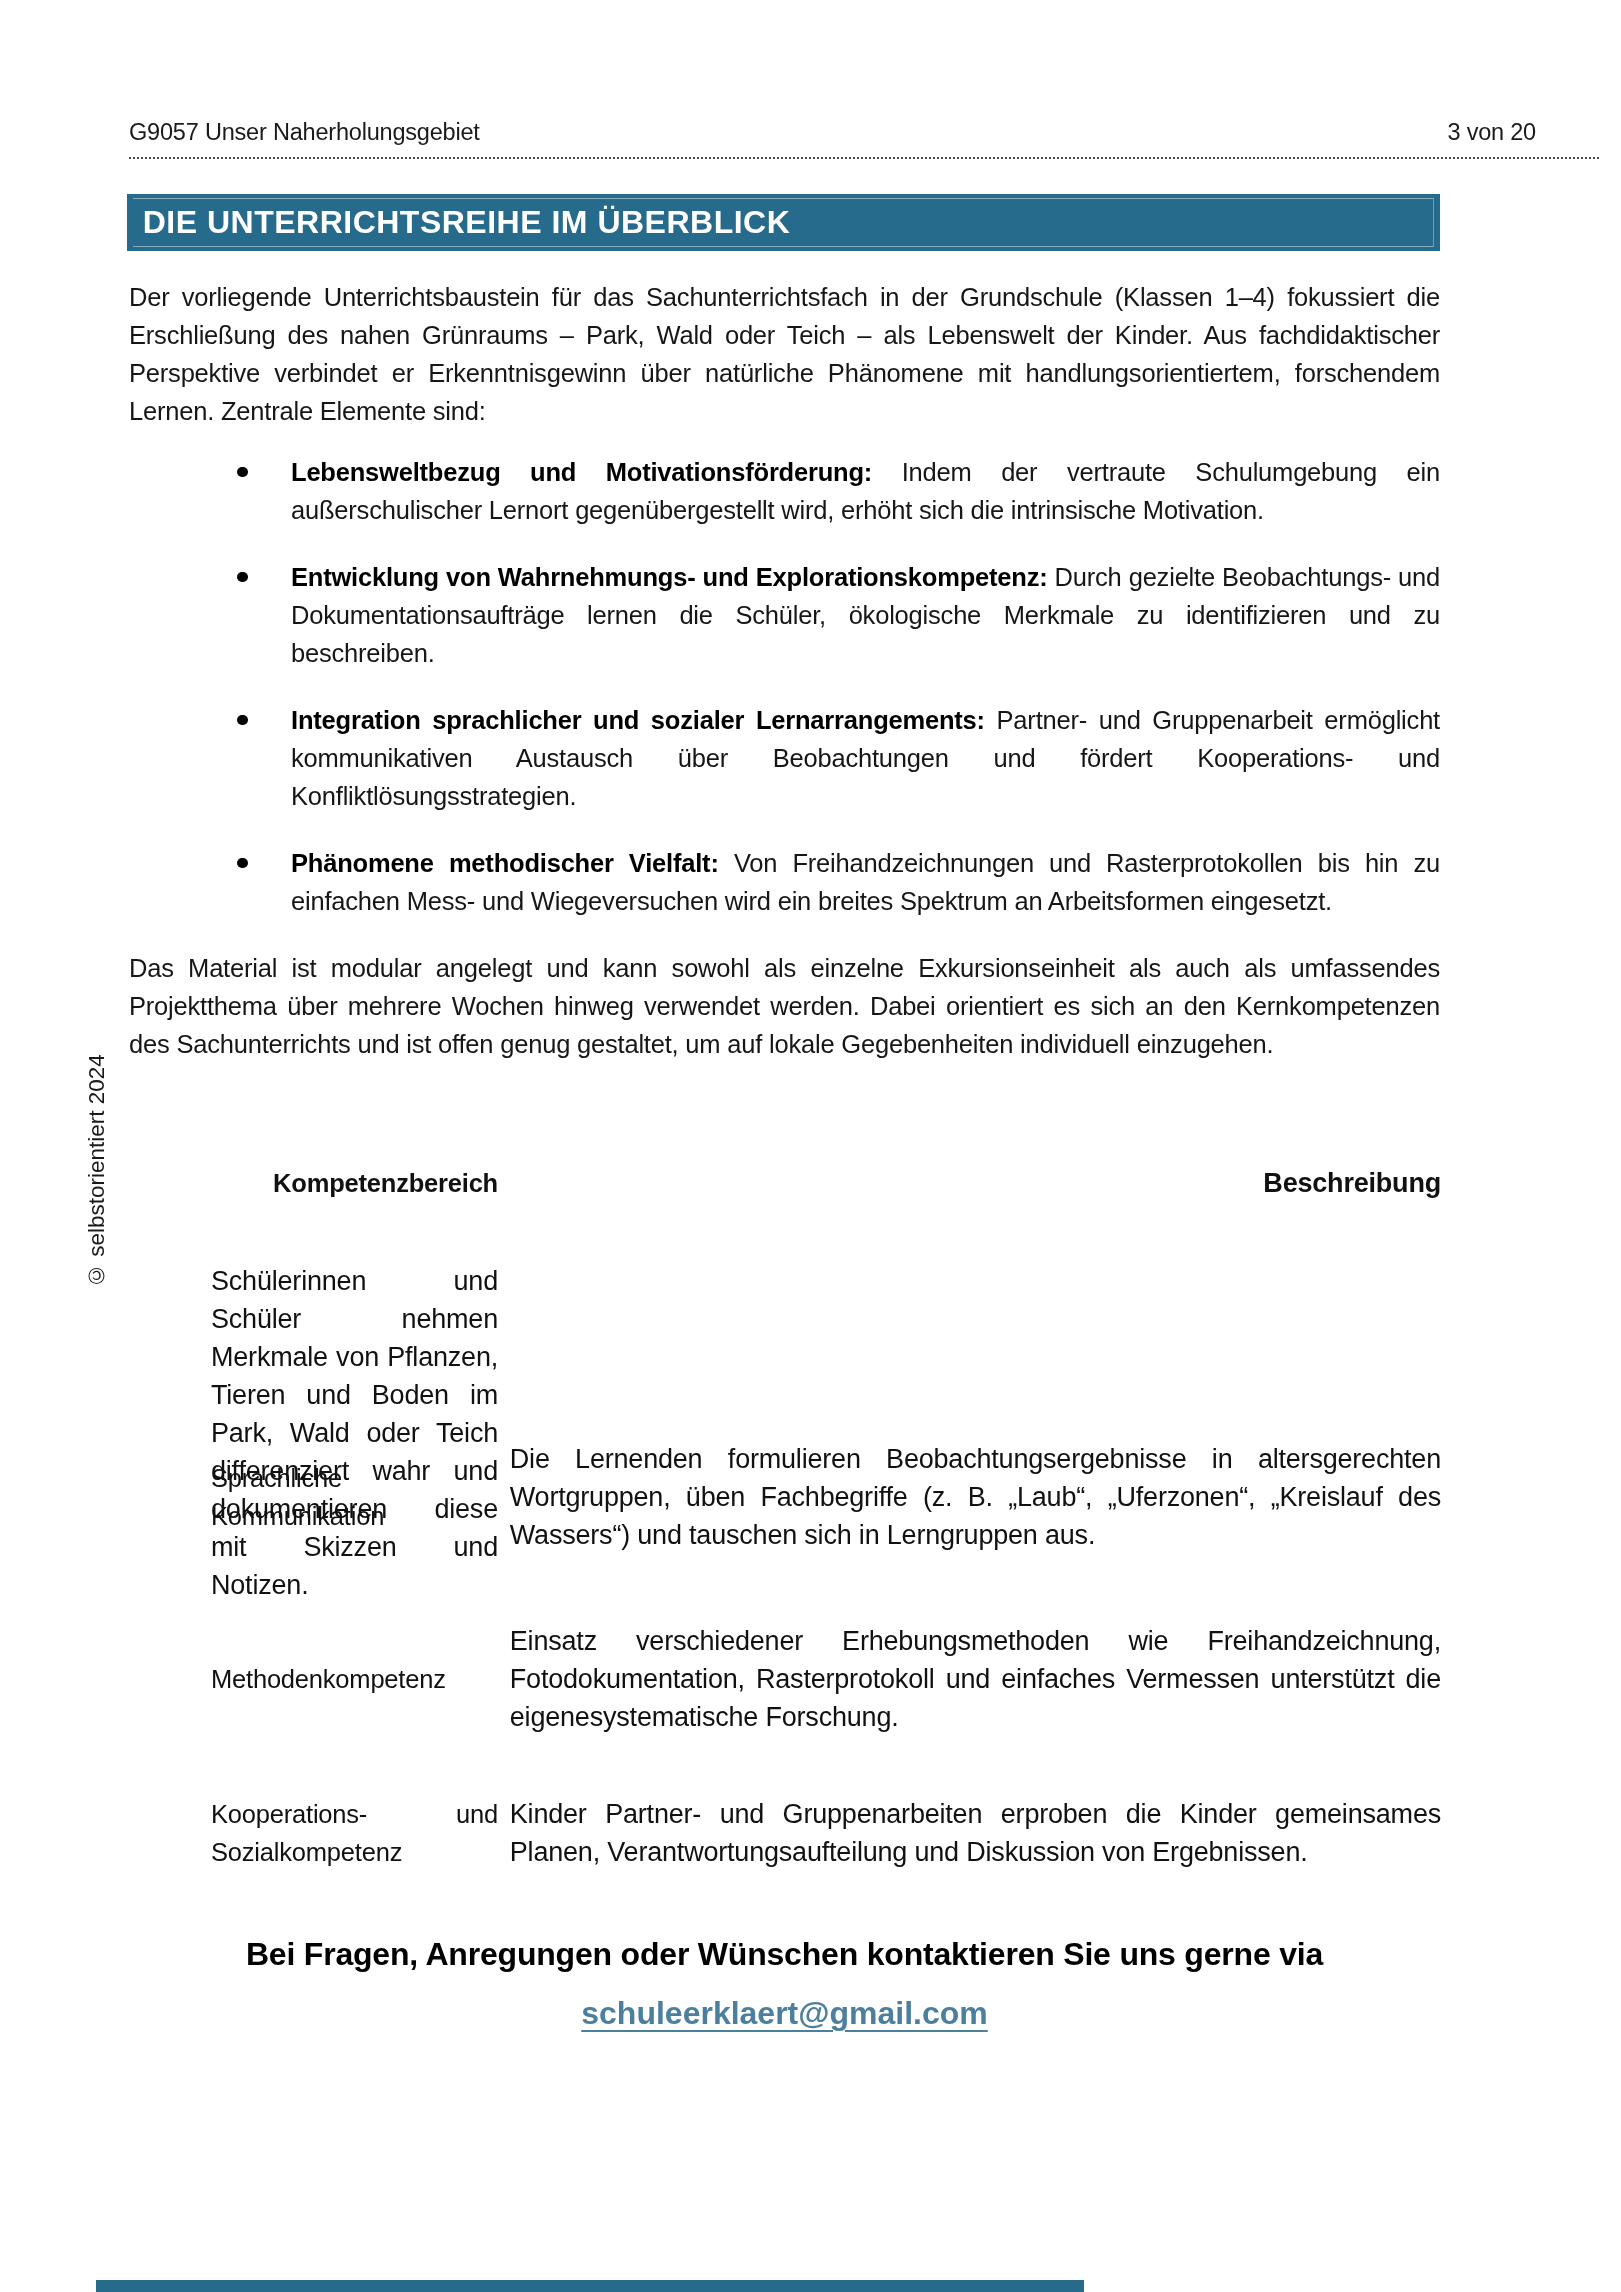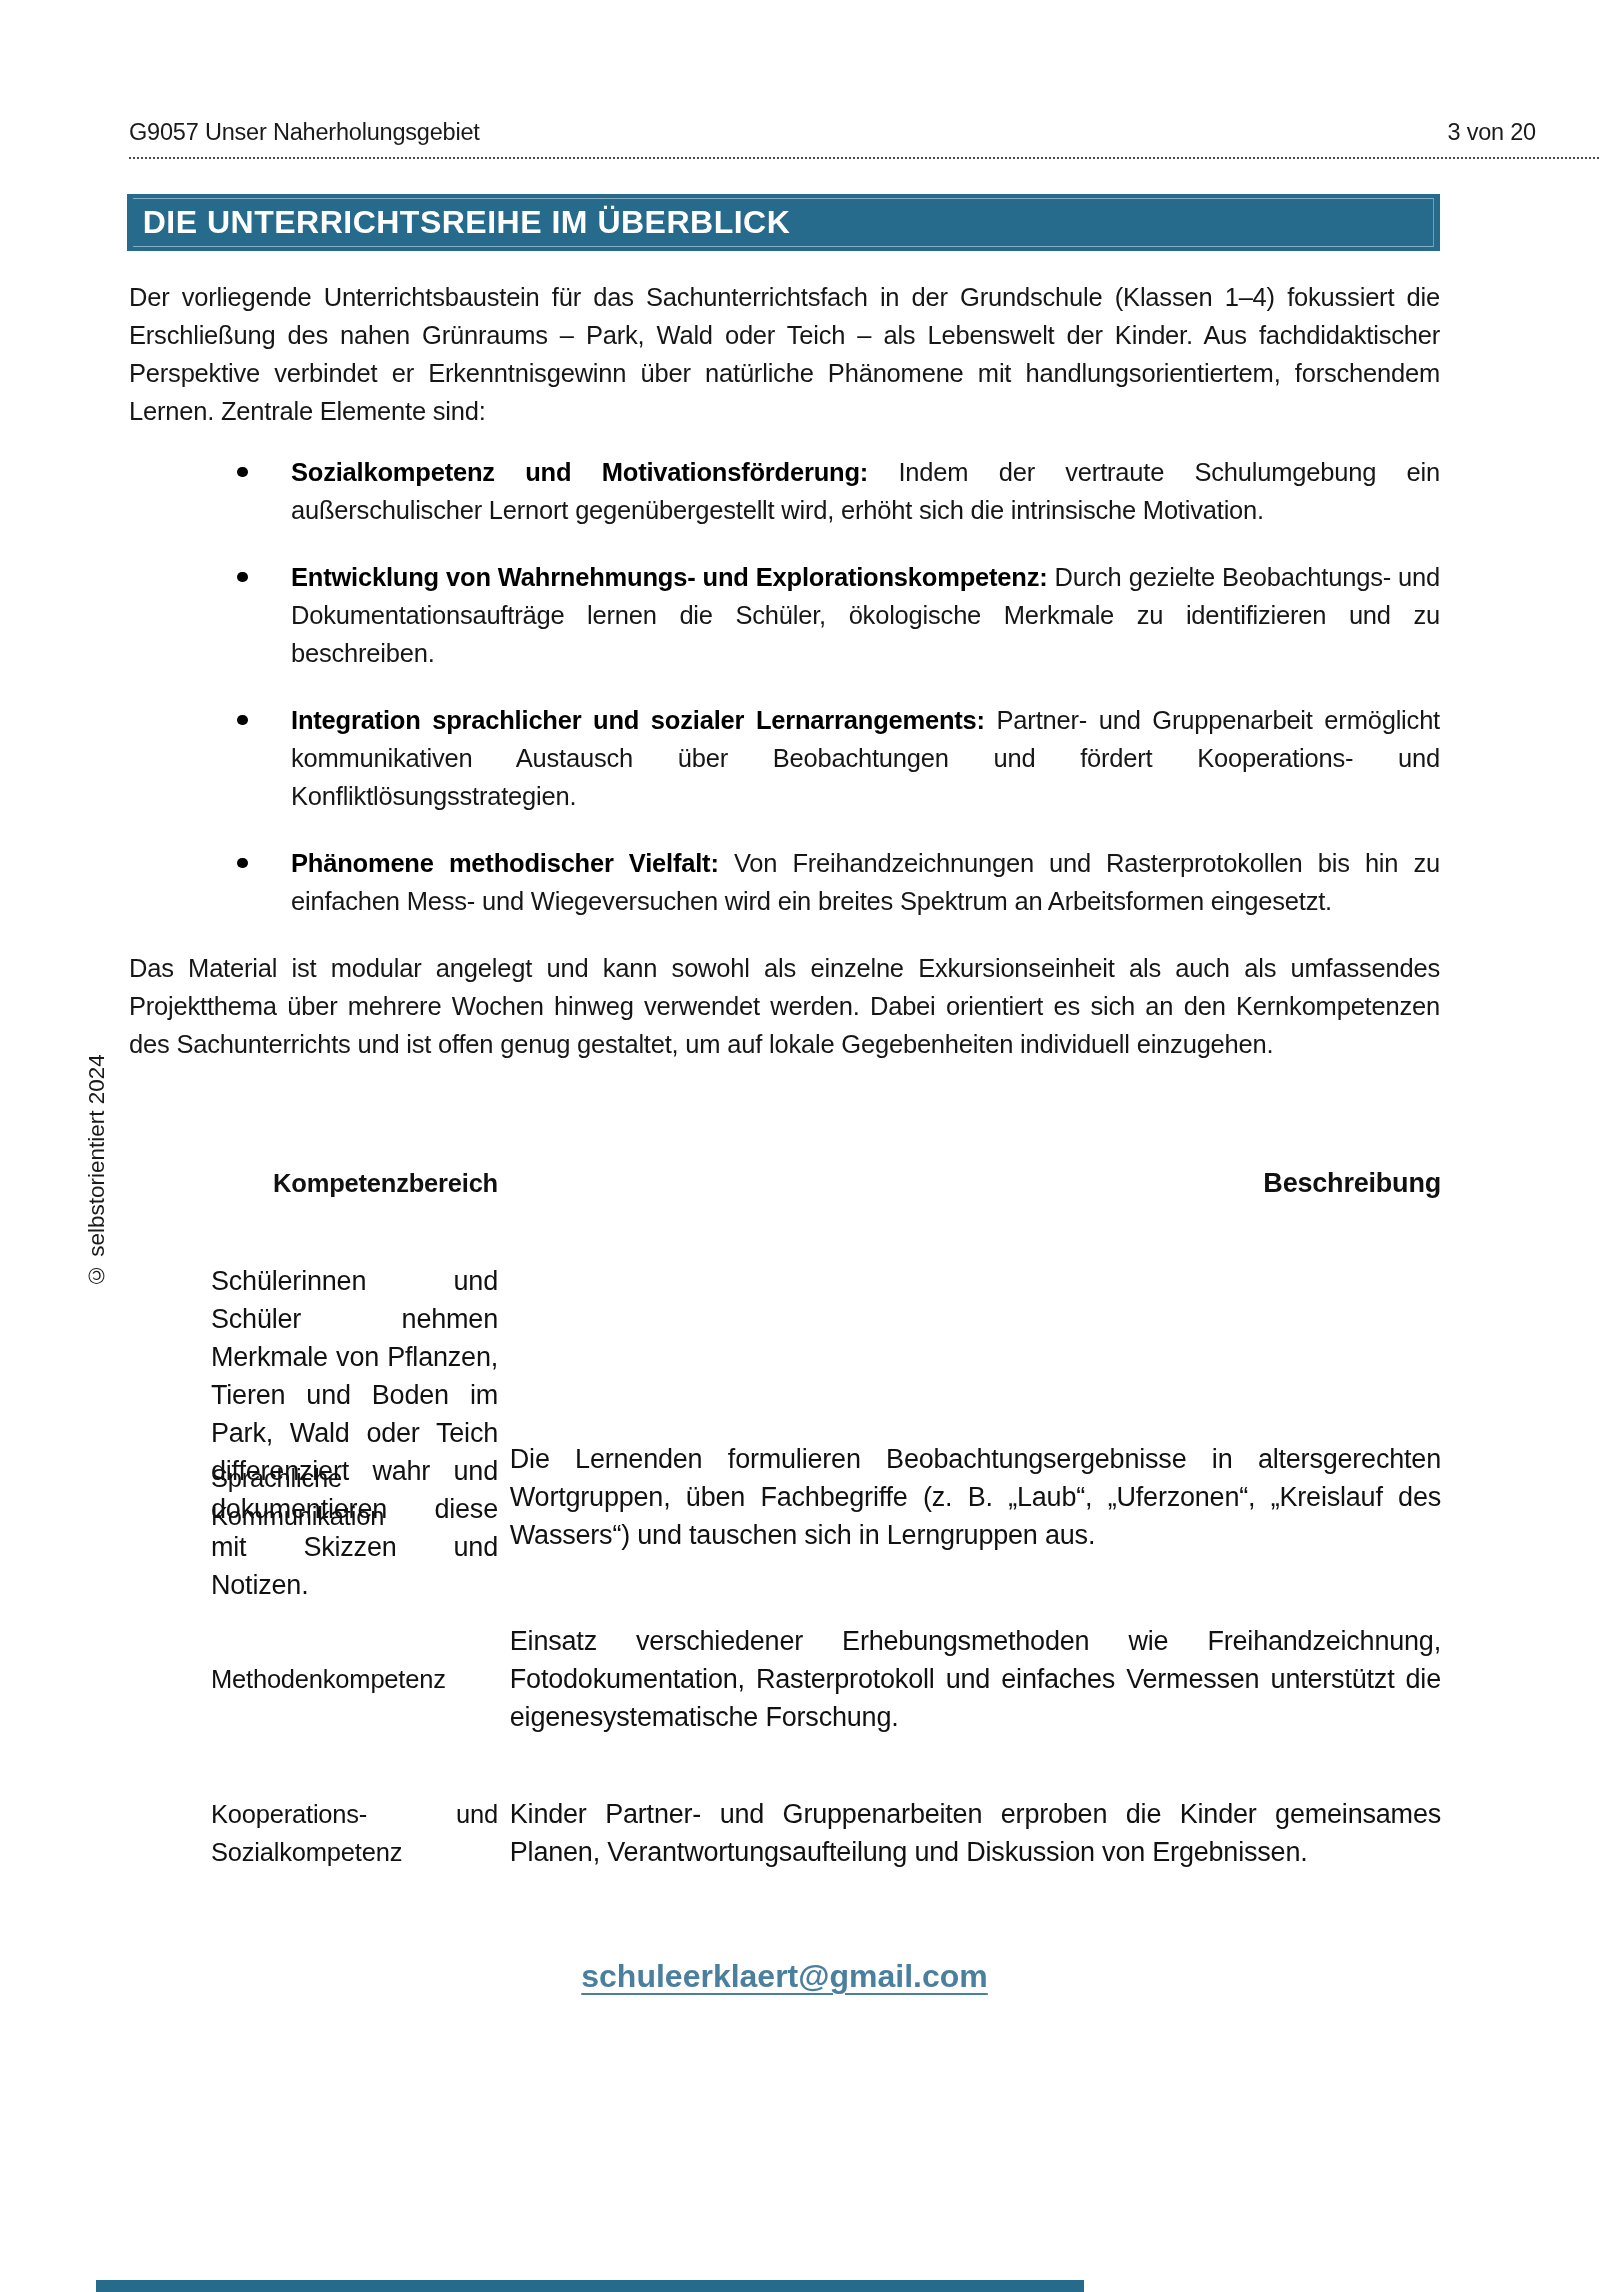--- a/index.html
+++ b/index.html
@@ -129,21 +129,21 @@
   <div class="banner">
     <div class="inner-line"></div>
     <h1>DIE UNTERRICHTSREIHE IM ÜBERBLICK</h1>
   </div>
 
   <p class="bodytext p1">Der vorliegende Unterrichtsbaustein für das Sachunterrichtsfach in der Grundschule (Klassen 1–4) fokussiert die Erschließung des nahen Grünraums – Park, Wald oder Teich – als Lebenswelt der Kinder. Aus fachdidaktischer Perspektive verbindet er Erkenntnisgewinn über natürliche Phänomene mit handlungsorientiertem, forschendem Lernen. Zentrale Elemente sind:</p>
 
   <ul class="bullets bodytext">
     <li>
       <span class="dot"></span>
-      <span class="lead">Sozialkompetenz und Motivationsförderung:</span>
+      <span class="lead">Lebensweltbezug und Motivationsförderung:</span>
       <span>Indem der vertraute Schulumgebung ein außerschulischer Lernort gegenübergestellt wird, erhöht sich die intrinsische Motivation.</span>
     </li>
     <li>
       <span class="dot"></span>
       <span class="lead">Entwicklung von Wahrnehmungs- und Explorationskompetenz:</span>
       <span>Durch gezielte Beobachtungs- und Dokumentationsaufträge lernen die Schüler, ökologische Merkmale zu identifizieren und zu beschreiben.</span>
     </li>
     <li>
       <span class="dot"></span>
       <span class="lead">Integration sprachlicher und sozialer Lernarrangements:</span>
@@ -174,20 +174,21 @@
       <div class="c1">Methodenkompetenz</div>
       <div class="c2">Einsatz verschiedener Erhebungsmethoden wie Freihandzeichnung, Fotodokumentation, Rasterprotokoll und einfaches Vermessen unterstützt die eigenesystematische Forschung.</div>
     </div>
     <div class="trow row4">
       <div class="c1">Kooperations- und Sozialkompetenz</div>
       <div class="c2">Kinder Partner- und Gruppenarbeiten erproben die Kinder gemeinsames Planen, Verantwortungsaufteilung und Diskussion von Ergebnissen.</div>
     </div>
   </div>
 
   <div class="contact">
+    <div class="line">Bei Fragen, Anregungen oder Wünschen kontaktieren Sie uns gerne via</div>
     <a class="email">schuleerklaert@gmail.com</a>
   </div>
 
   <div class="copyright">© selbstorientiert 2024</div>
 
   <div class="bottom-strip"></div>
 
 </div>
 
 

